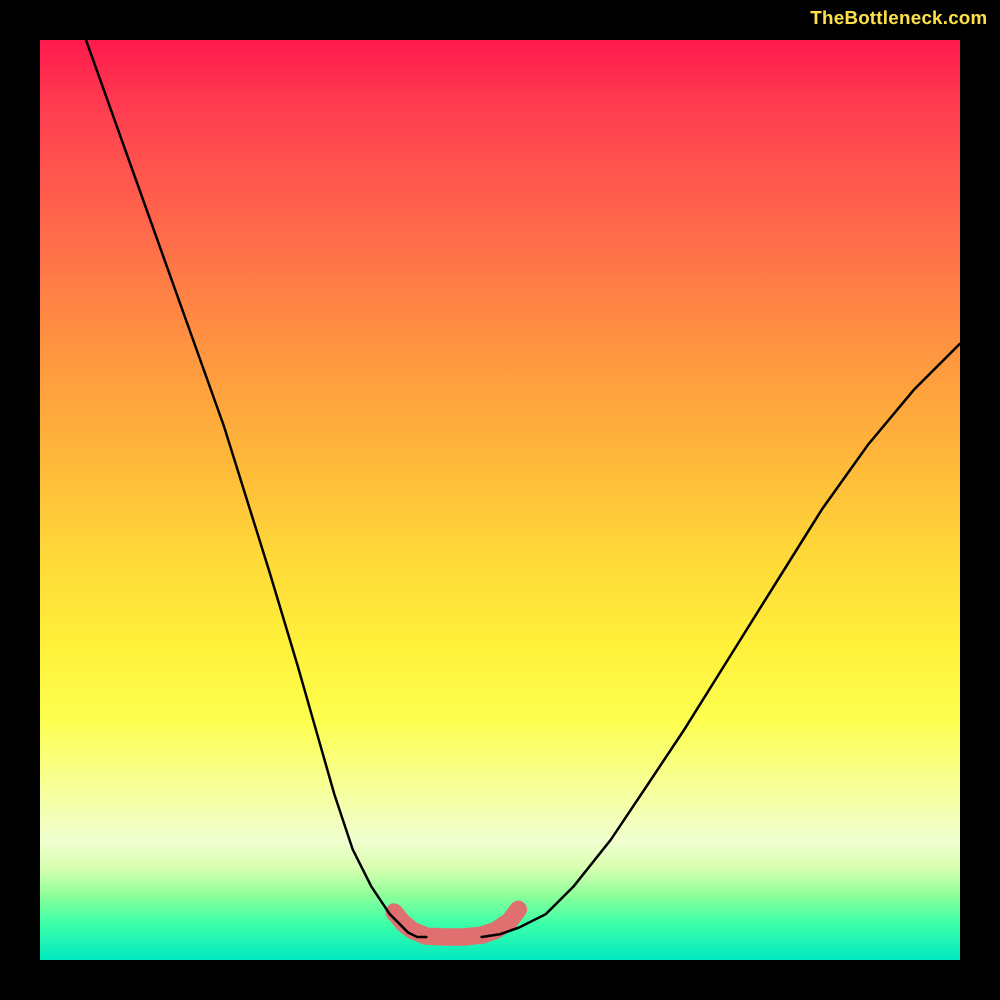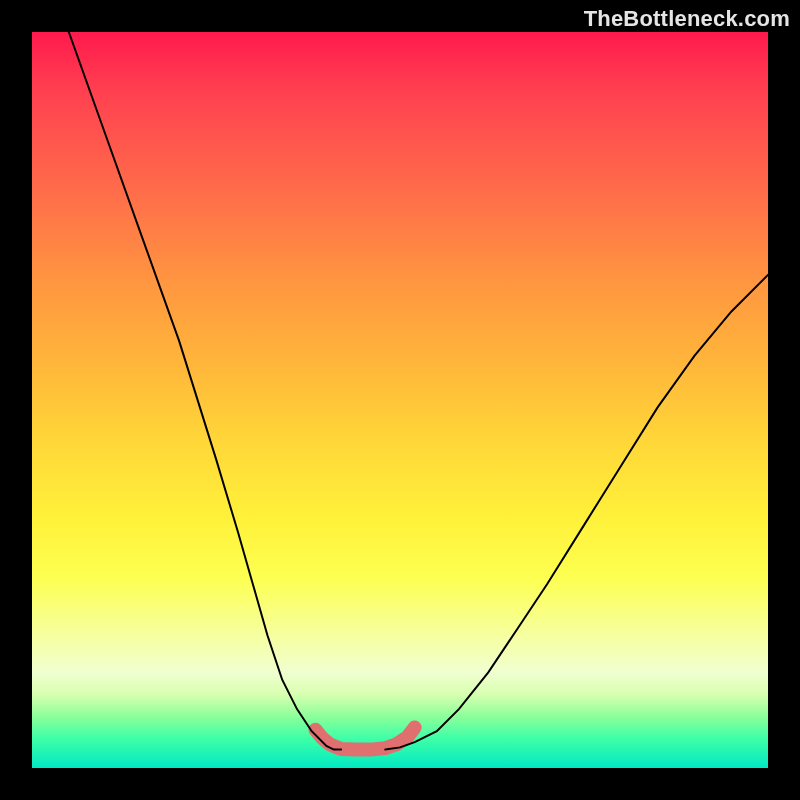--- a/index.html
+++ b/index.html
@@ -40,23 +40,23 @@
       #d8ffb0 90%,
       #8cff9a 93%,
       #3effa8 96%,
       #00e9c2 100%
     );
   }
   .watermark {
     position: absolute;
     top: 6px;
     right: 10px;
-    font-size: 22px;
+    font-size: 15px;
     font-weight: 600;
-    color: #e5e5e5;
+    color: #fde047;
     letter-spacing: 0.2px;
     user-select: none;
   }
   svg.curves {
     position: absolute;
     top: 0;
     left: 0;
     width: 736px;
     height: 736px;
   }

